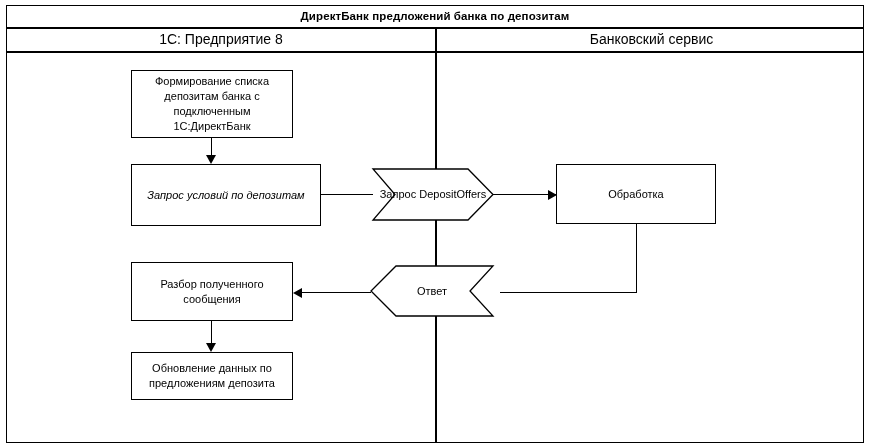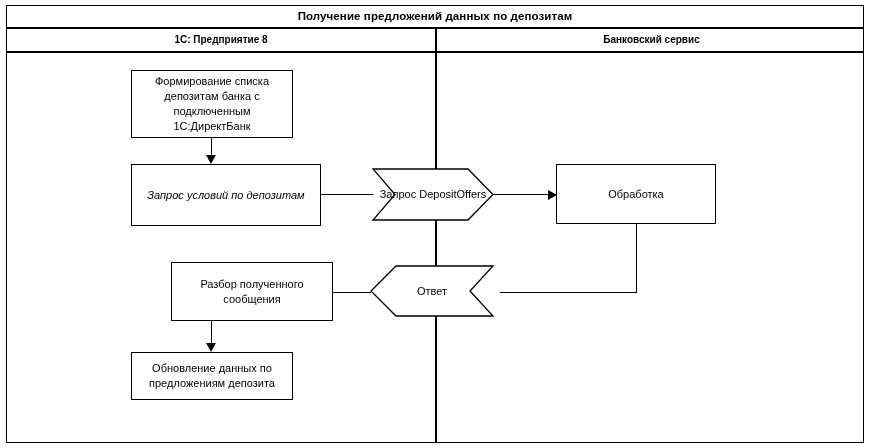--- a/index.html
+++ b/index.html
@@ -52,22 +52,22 @@
     letter-spacing: 0.1px;
     box-sizing: border-box;
   }
   .lane-head {
     position: absolute;
     top: 27px;
     height: 24px;
     display: flex;
     align-items: center;
     justify-content: center;
-    font-size: 10px;
-    font-weight: bold;
+    font-size: 14px;
+    font-weight: normal;
     box-sizing: border-box;
   }
   .lane-head.left  { left: 6px;   width: 430px; }
   .lane-head.right { left: 420px; width: 463px; }
 
   
   .node {
     position: absolute;
     border: 1.3px solid #000000;
     background: #ffffff;
@@ -139,21 +139,21 @@
 <body>
 
 <div id="canvas">
 
   <div class="frame"></div>
 
   <div class="hline" style="left:6px; top:27px; width:858px;"></div>
   <div class="hline" style="left:6px; top:51px; width:858px;"></div>
   <div class="vline" style="left:435px; top:27px; height:416px;"></div>
 
-  <div class="title-cell">Получение предложений данных по депозитам</div>
+  <div class="title-cell">ДиректБанк предложений банка по депозитам</div>
 
   <div class="lane-head left">1С: Предприятие 8</div>
   <div class="lane-head right">Банковский сервис</div>
 
   <div class="conn v" style="left:211px; top:138px; height:20px;"></div>
   <div class="arrowhead down" style="left:206px; top:155px;"></div>
 
   <div class="conn h" style="left:293px; top:194px; width:82px;"></div>
 
   <div class="conn h" style="left:492px; top:194px; width:64px;"></div>
@@ -169,21 +169,21 @@
   <div class="arrowhead down" style="left:206px; top:343px;"></div>
 
   <div class="node" style="left:131px; top:70px; width:162px; height:68px;">
     <span>Формирование списка депозитам банка с подключенным 1С:ДиректБанк</span>
   </div>
 
   <div class="node" style="left:131px; top:164px; width:190px; height:62px;font-style:italic;">
     <span>Запрос условий по депозитам</span>
   </div>
 
-  <div class="node" style="left:131px; top:262px; width:162px; height:59px;margin-left:40px;">
+  <div class="node" style="left:131px; top:262px; width:162px; height:59px;">
     <span>Разбор полученного сообщения</span>
   </div>
 
   <div class="node" style="left:131px; top:352px; width:162px; height:48px;">
     <span>Обновление данных по предложениям депозита</span>
   </div>
 
   <div class="node" style="left:556px; top:164px; width:160px; height:60px;">
     <span>Обработка</span>
   </div>

